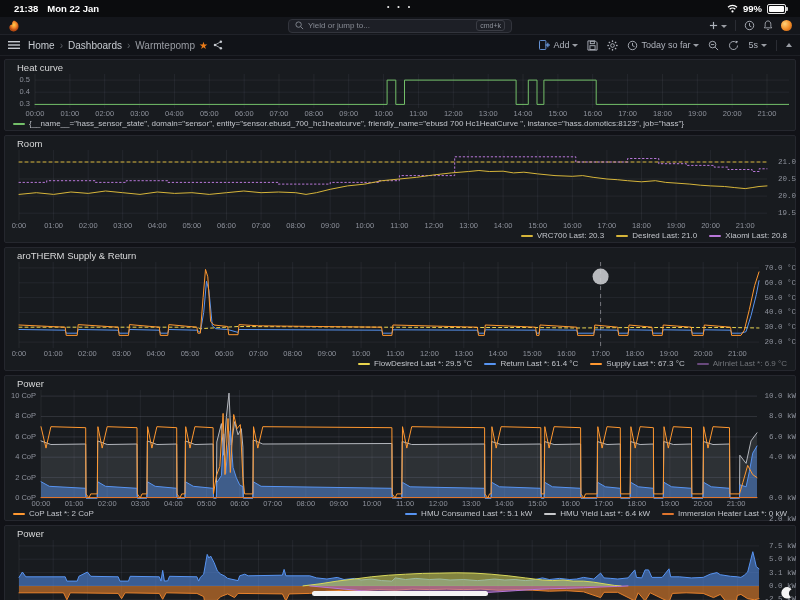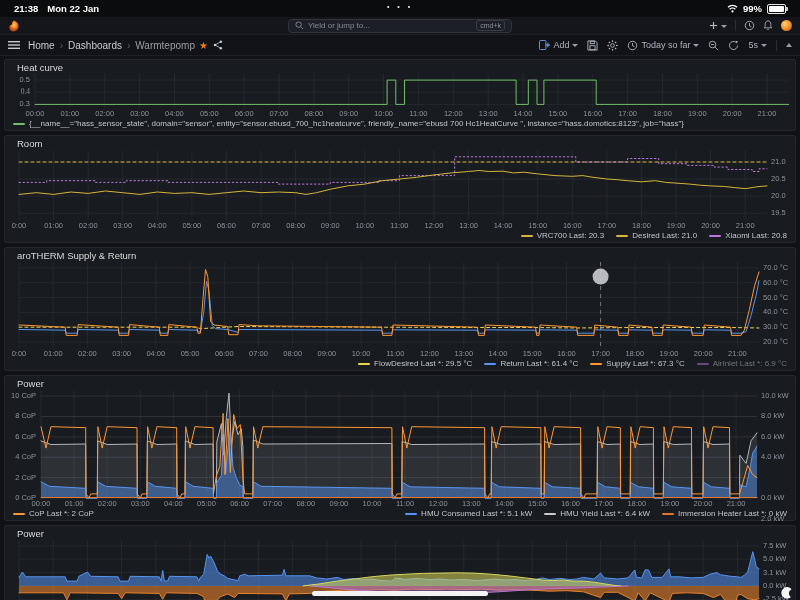--- a/index.html
+++ b/index.html
@@ -47,21 +47,21 @@
   .panel{background:#181b1f;border:1px solid #25272e;border-radius:2px;margin-bottom:4px;
     padding:2px 6px 1px;box-sizing:border-box;position:relative;}
   .panel-header{height:12px;display:flex;justify-content:center;}
   .panel-title{margin:0;font-size:9.5px;font-weight:500;color:#d8d9da;position:absolute;left:12px;top:2px;}
   .chart-area{position:relative;}
   .chart-area svg{position:absolute;inset:0;overflow:visible;}
   .grid{stroke:rgba(204,204,220,0.07);stroke-width:1;}
   .grid.zero{stroke:rgba(204,204,220,0.16);}
   .axis-label{position:absolute;font-size:7.5px;color:#8e929c;line-height:8px;white-space:nowrap;}
   .yl{text-align:right;}
-  .yr{text-align:left;}
+  .yr{text-align:right;font-family:Liberation Mono, monospace;}
   .xrow{position:relative;height:9px;}
   .xlab{position:absolute;top:1px;transform:translateX(-50%);font-size:7.5px;color:#8e929c;}
   .legend{display:flex;padding:1px 2px 0;min-height:11px;overflow:hidden;}
   .lgroup{display:flex;gap:12px;min-width:0;}
   .lgroup.right{margin-left:auto;}
   .litem{display:flex;align-items:center;gap:4px;font-size:8px;color:#c2c5cb;white-space:nowrap;min-width:0;}
   .litem .ltext{overflow:hidden;text-overflow:ellipsis;}
   .litem.dim{opacity:.5;}
   .swatch{width:12px;height:2px;border-radius:1px;flex:none;display:inline-block;}
   
@@ -267,21 +267,21 @@
             <line x1="627.5" y1="0" x2="627.5" y2="34" class="grid"></line>
             <line x1="662.3" y1="0" x2="662.3" y2="34" class="grid"></line>
             <line x1="697.2" y1="0" x2="697.2" y2="34" class="grid"></line>
             <line x1="732.0" y1="0" x2="732.0" y2="34" class="grid"></line>
             <line x1="0" y1="6.1" x2="754" y2="6.1" class="grid"></line>
             <line x1="0" y1="18.2" x2="754" y2="18.2" class="grid"></line>
             <line x1="0" y1="30.4" x2="754" y2="30.4" class="grid"></line>
             <path d="M0.0 30.4 L352.1 30.4 L352.1 30.4 L352.1 30.4 L352.1 6.1 L360.8 6.1 L360.8 6.1 L360.8 6.1 L360.8 30.4 L369.5 30.4 L369.5 30.4 L369.5 30.4 L369.5 6.1 L481.1 6.1 L481.1 6.1 L481.1 6.1 L481.1 30.4 L493.3 30.4 L493.3 30.4 L493.3 30.4 L493.3 6.1 L502.0 6.1 L502.0 6.1 L502.0 6.1 L502.0 30.4 L508.9 30.4 L508.9 30.4 L508.9 30.4 L508.9 6.1 L561.2 6.1 L561.2 6.1 L561.2 6.1 L561.2 30.4 L754.0 30.4 L754.0 30.4" fill="none" stroke="#73bf69" stroke-width="1" stroke-linejoin="round" stroke-linecap="round"></path>
           </svg>
           <span class="axis-label yl" style="top: 2.07143px; left: -24px; width: 19px;">0.5</span>
-          <span class="axis-label yl" style="top: 14.2143px; left: -24px; width: 19px; font-family: Liberation Serif, serif;">0.4</span>
+          <span class="axis-label yl" style="top: 14.2143px; left: -24px; width: 19px;">0.4</span>
           <span class="axis-label yl" style="top: 26.3571px; left: -24px; width: 19px;">0.3</span>
         </div>
         <div class="xrow" style="margin-left: 24px; margin-right: 8px;">
           <span class="xlab" style="left: 0px;">00:00</span>
           <span class="xlab" style="left: 34.9px;">01:00</span>
           <span class="xlab" style="left: 69.7px;">02:00</span>
           <span class="xlab" style="left: 104.6px;">03:00</span>
           <span class="xlab" style="left: 139.4px;">04:00</span>
           <span class="xlab" style="left: 174.3px;">05:00</span>
           <span class="xlab" style="left: 209.2px;">06:00</span>

